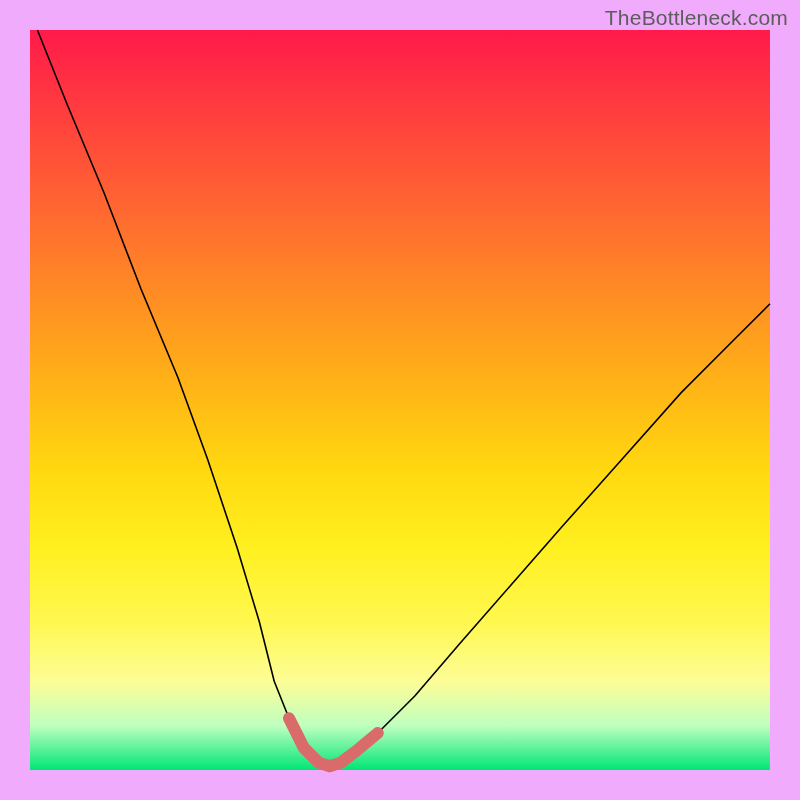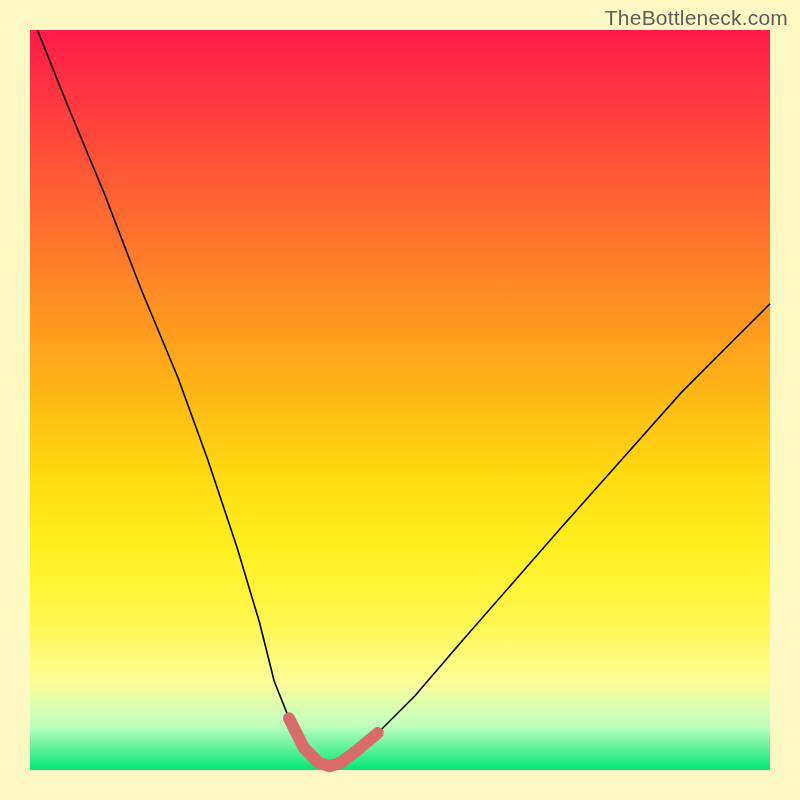--- a/index.html
+++ b/index.html
@@ -1,21 +1,21 @@
 <!DOCTYPE html>
 <html><head>
 <meta charset="utf-8">
 <style>
   * { margin: 0; padding: 0; box-sizing: border-box; }
   html, body { width: 800px; height: 800px; overflow: hidden; background: #000; }
   .frame {
     position: relative;
     width: 800px;
     height: 800px;
-    background: #fef9c3;
+    background: #f0abfc;
   }
   .plot-area {
     position: absolute;
     left: 30px;
     top: 30px;
     width: 740px;
     height: 740px;
     background: linear-gradient(to bottom,
       #ff1a4a 0%,
       #ff3a3f 10%,

